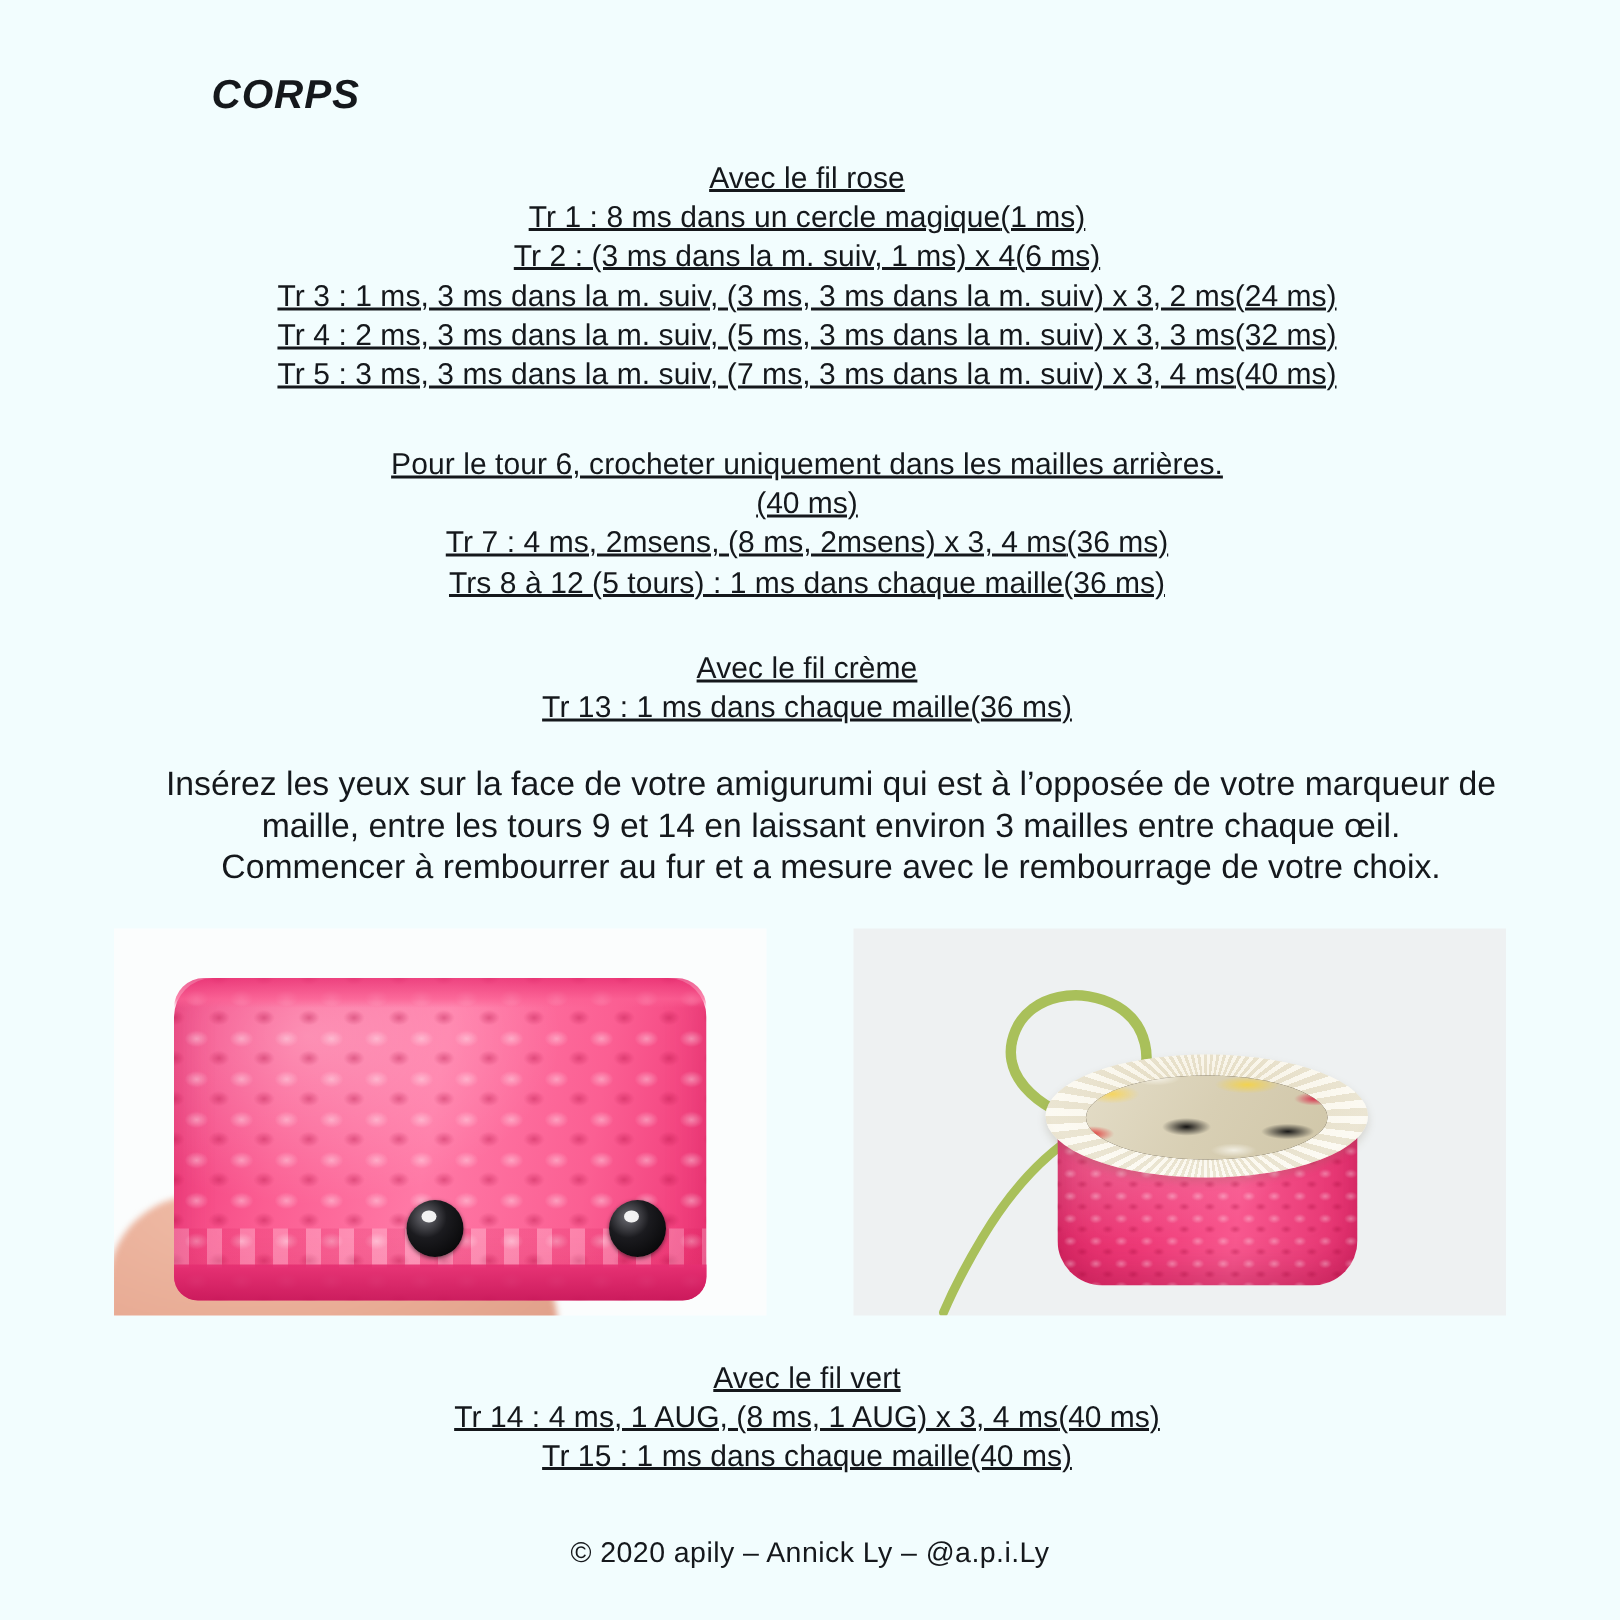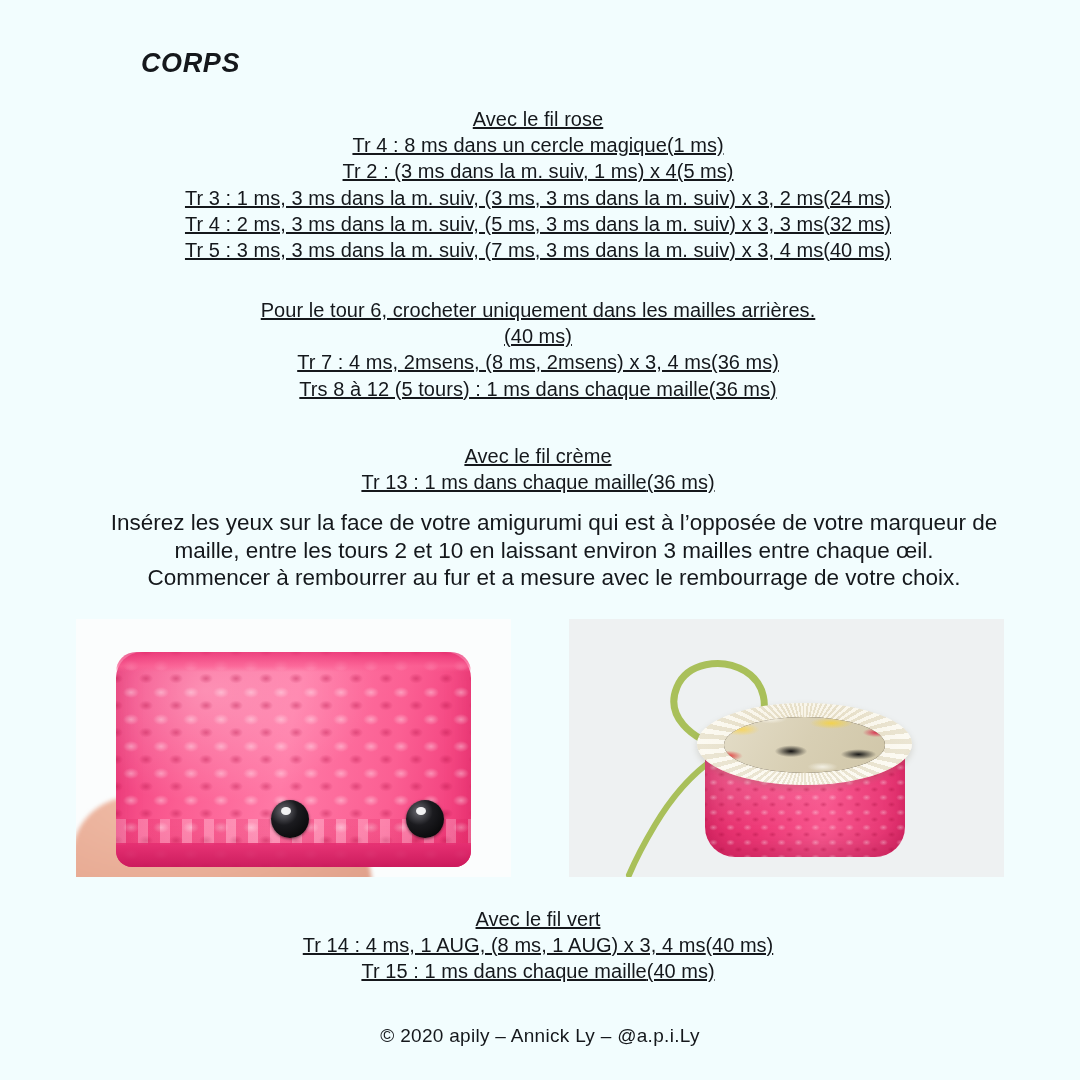--- a/index.html
+++ b/index.html
@@ -33,21 +33,21 @@
   }
 
   
   .block {
     position: absolute;
     left: 141px;
     width: 794px;
   }
   #block-pink  { top: 106px; }
   #block-back  { top: 297px; }
-  #block-cream { top: 443px; }
+  #block-cream { top: 433px; }
   #block-green { top: 906px; }
 
   .line {
     display: flex;
     justify-content: center;
     align-items: baseline;
     font-size: 20px;
     line-height: 26.2px;
     white-space: nowrap;
     text-decoration: underline;
@@ -265,26 +265,26 @@
 <div class="page">
 
   <div class="section-title">CORPS</div>
 
   <div class="block" id="block-pink">
     <div class="line no-count">
       <span class="txt">Avec le fil rose</span>
 
     </div>
     <div class="line">
-      <span class="txt">Tr 4 : 8 ms dans un cercle magique</span>
+      <span class="txt">Tr 1 : 8 ms dans un cercle magique</span>
       <span class="cnt">(1 ms)</span>
     </div>
     <div class="line">
       <span class="txt">Tr 2 : (3 ms dans la m. suiv, 1 ms) x 4</span>
-      <span class="cnt">(5 ms)</span>
+      <span class="cnt">(6 ms)</span>
     </div>
     <div class="line">
       <span class="txt">Tr 3 : 1 ms, 3 ms dans la m. suiv, (3 ms, 3 ms dans la m. suiv) x 3, 2 ms</span>
       <span class="cnt">(24 ms)</span>
     </div>
     <div class="line">
       <span class="txt">Tr 4 : 2 ms, 3 ms dans la m. suiv, (5 ms, 3 ms dans la m. suiv) x 3, 3 ms</span>
       <span class="cnt">(32 ms)</span>
     </div>
     <div class="line">
@@ -317,21 +317,21 @@
 
     </div>
     <div class="line">
       <span class="txt">Tr 13 : 1 ms dans chaque maille</span>
       <span class="cnt">(36 ms)</span>
     </div>
   </div>
 
   <div class="note">
     <div>Insérez les yeux sur la face de votre amigurumi qui est à l’opposée de votre marqueur de</div>
-    <div>maille, entre les tours 2 et 10 en laissant environ 3 mailles entre chaque œil.</div>
+    <div>maille, entre les tours 9 et 14 en laissant environ 3 mailles entre chaque œil.</div>
     <div>Commencer à rembourrer au fur et a mesure avec le rembourrage de votre choix.</div>
   </div>
 
   <div class="photo" id="photo-left">
     <div class="hand"></div>
     <div class="box-l">
       <div class="stitches"></div>
       <div class="rim-top"></div>
       <div class="band"></div>
       <div class="base"></div>

